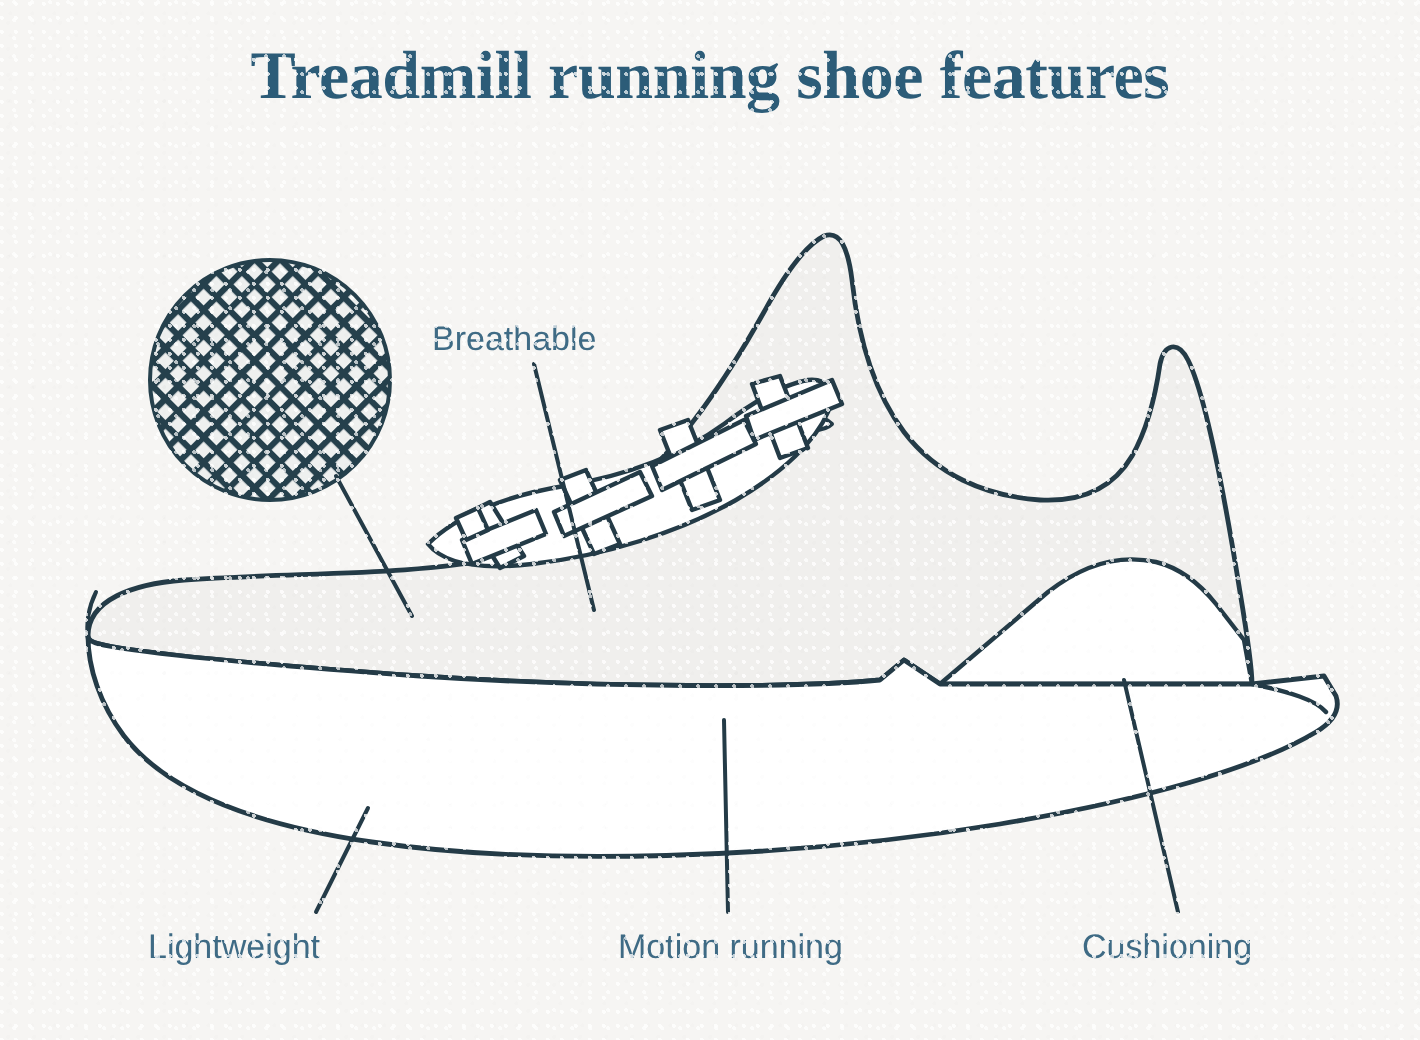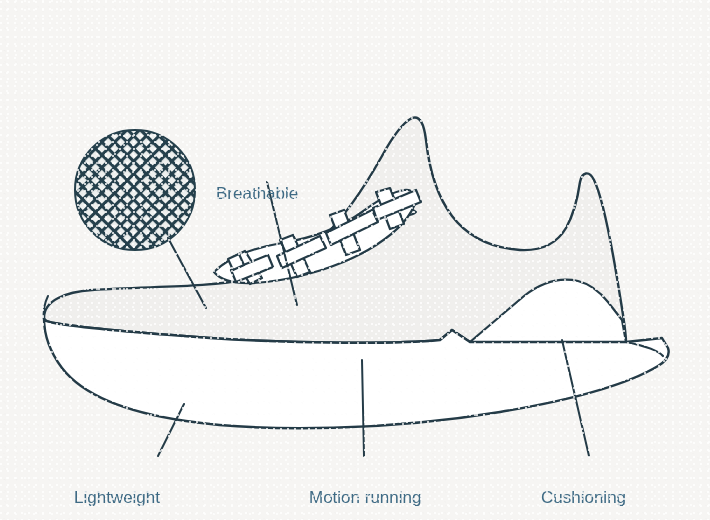--- a/index.html
+++ b/index.html
@@ -56,32 +56,32 @@
     height: 520px;
     z-index: 2;
   }
   .callout-label {
     position: absolute;
     font-family: "Liberation Sans", sans-serif;
     font-size: 17px;
     color: #3f6b85;
     white-space: nowrap;
     z-index: 4;
-    margin-top: 24px;
   }
   #label-breathable { left: 216px; top: 160px; }
   #label-lightweight { left: 74px;  top: 464px; text-align: center; }
   #label-motion     { left: 309px; top: 464px; }
   #label-cushioning { left: 541px; top: 464px; }
 </style>
 </head>
 <body>
 
 <div id="infographic">
 
+  <div id="title">Treadmill running shoe features</div>
 
   <svg class="art" viewBox="0 0 710 520" xmlns="http://www.w3.org/2000/svg">
 
     <defs>
 
       <pattern id="meshPattern" width="9" height="9" patternUnits="userSpaceOnUse" patternTransform="rotate(45)">
         <rect width="9" height="9" fill="#eef0ef"></rect>
         <rect x="0" y="0" width="9" height="3.1" fill="#25404c"></rect>
         <rect x="0" y="0" width="3.1" height="9" fill="#25404c"></rect>
       </pattern>

